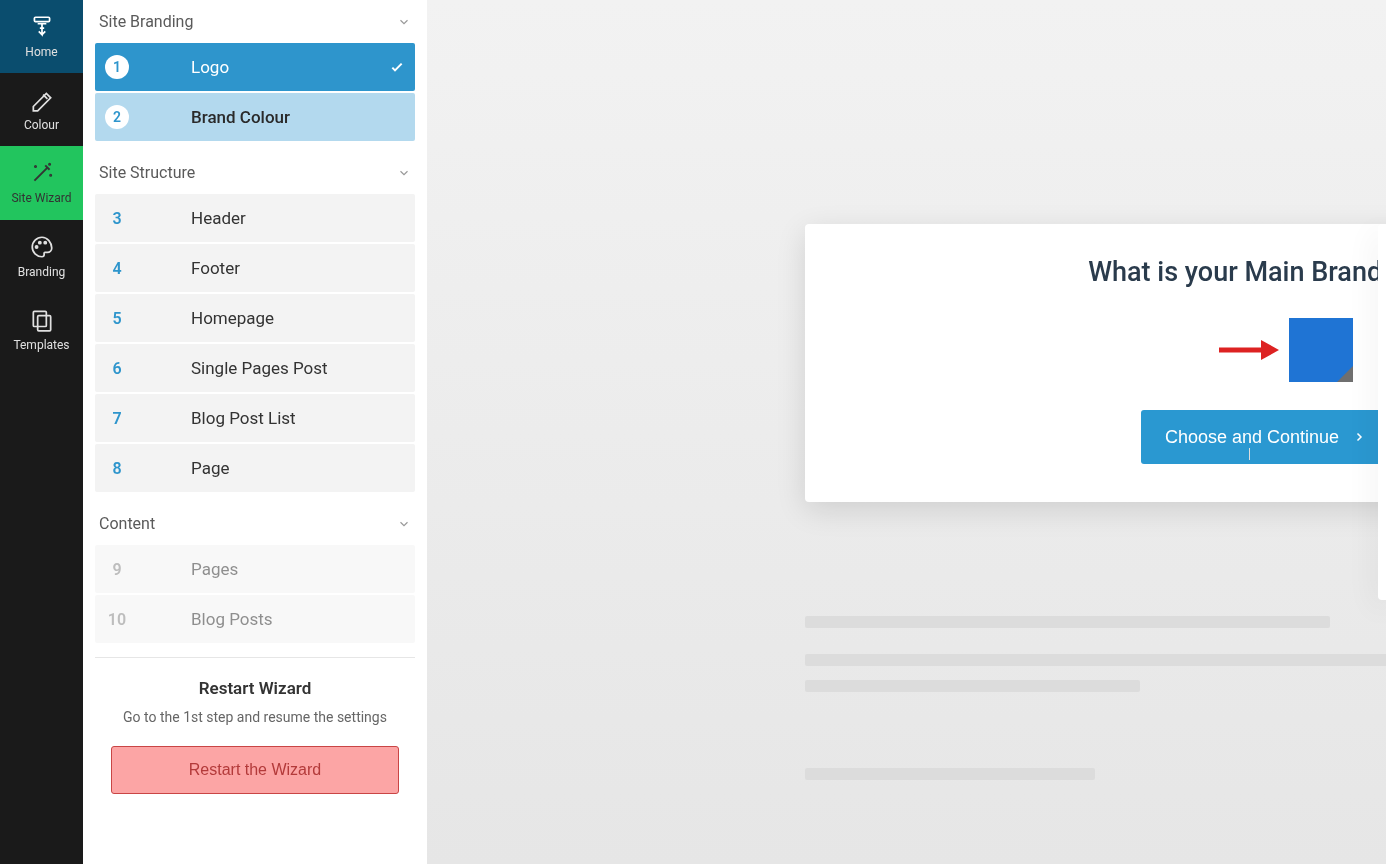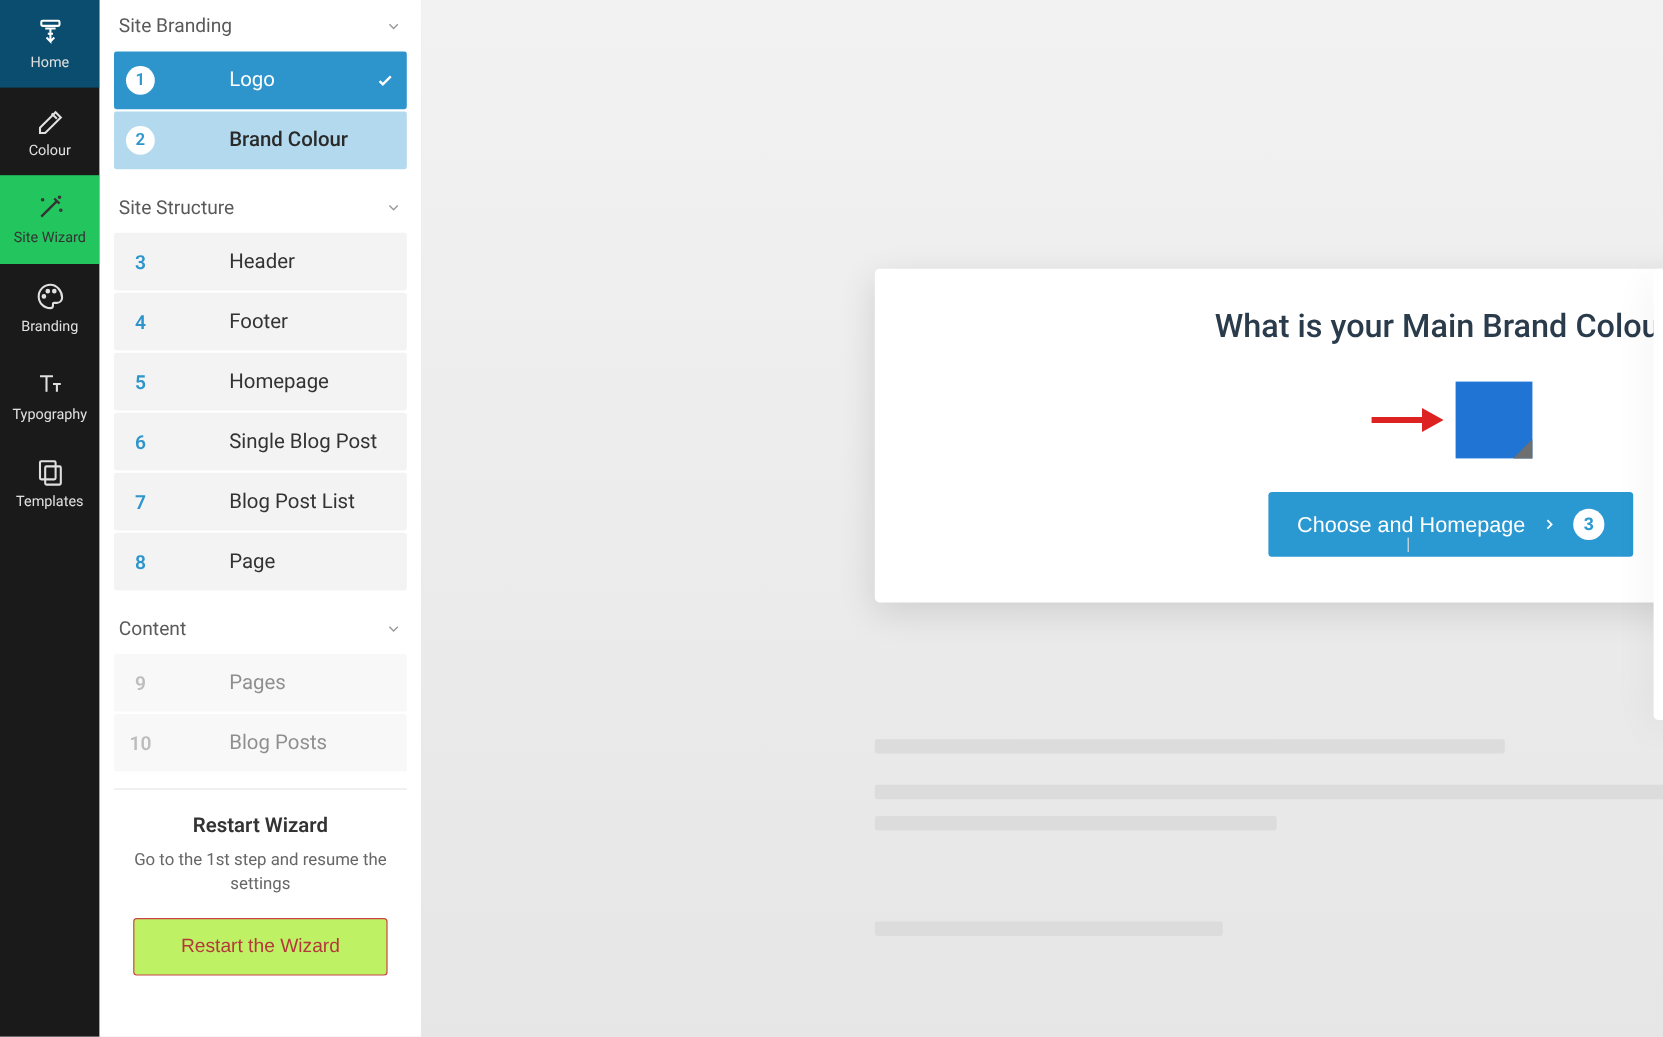--- a/index.html
+++ b/index.html
@@ -9,40 +9,40 @@
   
   .nav-rail { width: 83px; background: #1a1a1a; display: flex; flex-direction: column; }
   .nav-item { display: flex; flex-direction: column; align-items: center; justify-content: center; padding: 14px 4px; cursor: pointer; color: #e0e0e0; font-size: 12px; gap: 6px; }
   .nav-item.home { background: #0a4d6e; }
   .nav-item.active { background: #22c55e; color: #333; }
   .nav-icon { width: 26px; height: 26px; display: flex; align-items: center; justify-content: center; }
   .nav-icon svg { width: 26px; height: 26px; }
   .nav-label { font-size: 12px; text-align: center; line-height: 1.1; }
 
   
-  .wizard-sidebar { width: 268px; background: #ffffff; display: flex; flex-direction: column; overflow-y: auto; }
+  .wizard-sidebar { width: 344px; background: #ffffff; display: flex; flex-direction: column; overflow-y: auto; }
   .section-header { display: flex; justify-content: space-between; align-items: center; padding: 12px 16px; color: #5a5a5a; font-size: 16px; cursor: pointer; }
   .chevron { width: 14px; height: 14px; }
   .step-list { padding: 0 12px 8px 12px; }
   .step-item { display: flex; align-items: center; gap: 14px; padding: 12px 10px; margin-bottom: 2px; background: #f3f3f3; cursor: pointer; border-radius: 2px; }
   .step-item.completed { background: #2e95cc; color: #fff; }
   .step-item.current { background: #b3d9ee; }
   .step-item.disabled { opacity: 0.55; }
   .step-num { width: 24px; height: 24px; border-radius: 50%; display: flex; align-items: center; justify-content: center; font-size: 14px; font-weight: 600; background: #fff; color: #2e95cc; }
   .step-item.completed .step-num { background: #fff; color: #2e95cc; }
   .step-item .step-num.plain { background: transparent; color: #2e95cc; font-size: 16px; width: 24px; }
   .step-item.disabled .step-num.plain { color: #888; }
   .step-label { font-size: 17px; color: #333; flex: 1; margin-left: 48px; }
   .step-item.completed .step-label { color: #fff; }
   .step-item.current .step-label { color: #2a2a2a; font-weight: 500; }
   .step-check { color: #fff; }
   .restart-section { padding: 20px 16px; text-align: center; border-top: 1px solid #e6e6e6; margin: 4px 12px 0; }
   .restart-title { font-size: 17px; font-weight: 600; color: #333; margin-bottom: 10px; }
   .restart-sub { font-size: 14px; color: #666; line-height: 1.4; margin-bottom: 18px; }
-  .restart-btn { width: 100%; padding: 14px; border: 1px solid #c94545; background: #bef264; color: #b33a3a; font-size: 16px; border-radius: 3px; cursor: pointer; }
+  .restart-btn { width: 100%; padding: 14px; border: 1px solid #c94545; background: #fca5a5; color: #b33a3a; font-size: 16px; border-radius: 3px; cursor: pointer; }
 
   
   .preview { flex: 1; position: relative; background: linear-gradient(180deg, #f2f2f2 0%, #e6e6e6 100%); overflow: hidden; }
   .modal-card { position: absolute; left: 378px; top: 224px; width: 960px; background: #fff; border-radius: 4px; box-shadow: 0 8px 30px rgba(0,0,0,0.12); padding: 32px 20px 38px 20px; }
   .modal-title { text-align: center; font-size: 27px; color: #2a3b4c; font-weight: 500; margin-bottom: 30px; }
   .swatch-row { display: flex; align-items: center; justify-content: center; gap: 10px; margin-bottom: 28px; }
   .arrow { width: 62px; height: 24px; }
   .color-swatch { width: 64px; height: 64px; background: #1f74d4; position: relative; cursor: pointer; }
   .color-swatch::after { content:""; position:absolute; right:0; bottom:0; border-style: solid; border-width: 0 0 16px 16px; border-color: transparent transparent #6f6f6f transparent; }
   .cta { display: flex; align-items: center; gap: 14px; margin: 0 auto; background: #2a98d1; color: #fff; border: none; padding: 14px 24px; font-size: 18px; border-radius: 3px; cursor: pointer; }
@@ -98,28 +98,20 @@
           <circle cx="7" cy="12" r="1" fill="#e0e0e0"></circle>
           <circle cx="10" cy="8" r="1" fill="#e0e0e0"></circle>
           <circle cx="15" cy="8" r="1" fill="#e0e0e0"></circle>
         </svg>
     </span>
     <span class="nav-label">Branding</span>
   </div>
   <div class="nav-item">
     <span class="nav-icon">
       <svg viewBox="0 0 24 24" fill="none" stroke="#e0e0e0" stroke-width="1.6">
-          <path d="M4 6h10M9 6v12M14 12h6M17 12v6"></path>
-        </svg>
-    </span>
-    <span class="nav-label">Typography</span>
-  </div>
-  <div class="nav-item">
-    <span class="nav-icon">
-      <svg viewBox="0 0 24 24" fill="none" stroke="#e0e0e0" stroke-width="1.6">
           <rect x="4" y="4" width="12" height="14" rx="1"></rect>
           <rect x="8" y="8" width="12" height="14" rx="1"></rect>
         </svg>
     </span>
     <span class="nav-label">Templates</span>
   </div>
 </div>
 
 <div class="wizard-sidebar">
 
@@ -157,21 +149,21 @@
     <div class="step-item">
         <span class="step-num plain">4</span>
         <span class="step-label">Footer</span>
       </div>
     <div class="step-item">
         <span class="step-num plain">5</span>
         <span class="step-label">Homepage</span>
       </div>
     <div class="step-item">
         <span class="step-num plain">6</span>
-        <span class="step-label">Single Blog Post</span>
+        <span class="step-label">Single Pages Post</span>
       </div>
     <div class="step-item">
         <span class="step-num plain">7</span>
         <span class="step-label">Blog Post List</span>
       </div>
     <div class="step-item">
         <span class="step-num plain">8</span>
         <span class="step-label">Page</span>
       </div>
   </div>
@@ -204,21 +196,21 @@
   <div class="modal-card">
     <div class="modal-title">What is your Main Brand Colour?</div>
     <div class="swatch-row">
       <svg class="arrow" viewBox="0 0 62 24">
           <line x1="2" y1="12" x2="48" y2="12" stroke="#d22" stroke-width="5"></line>
           <polygon points="44,2 62,12 44,22" fill="#d22"></polygon>
         </svg>
       <div class="color-swatch"></div>
     </div>
     <button class="cta">
-      <span>Choose and Homepage</span>
+      <span>Choose and Continue</span>
       <svg class="chev" viewBox="0 0 24 24" fill="none" stroke="#fff" stroke-width="3">
           <path d="M9 5l7 7-7 7"></path>
         </svg>
       <span class="badge">3</span>
     </button>
   </div>
   <div class="modal-right-edge"></div>
   <div class="vline"></div>
 
   <div class="skeleton-block sk1"></div>

